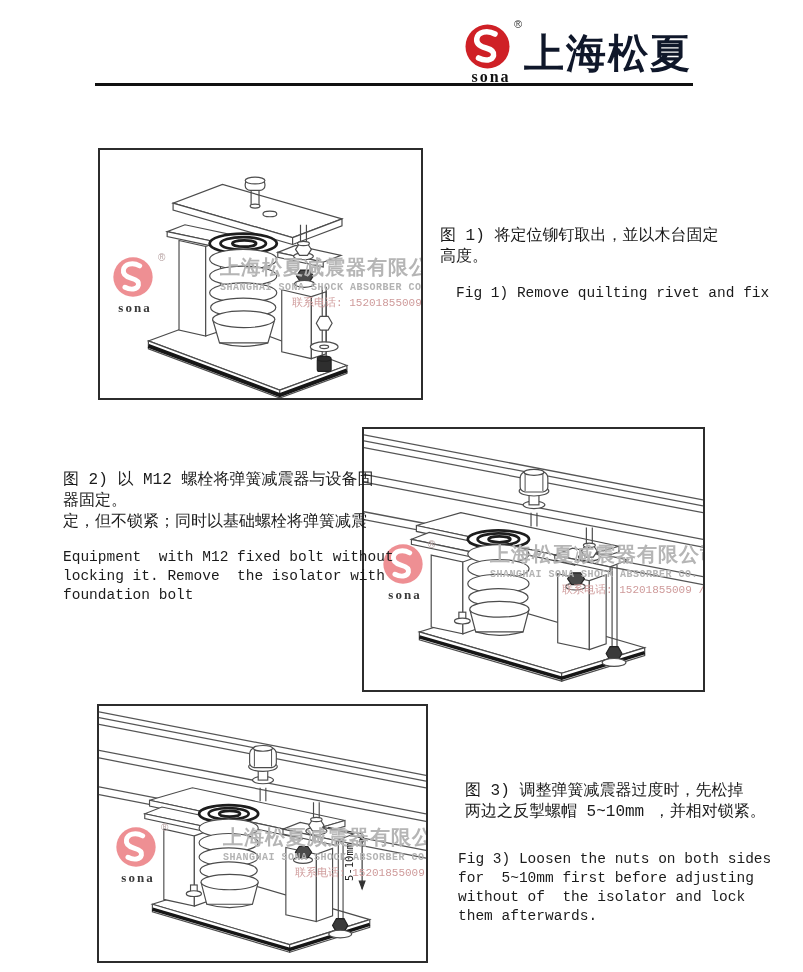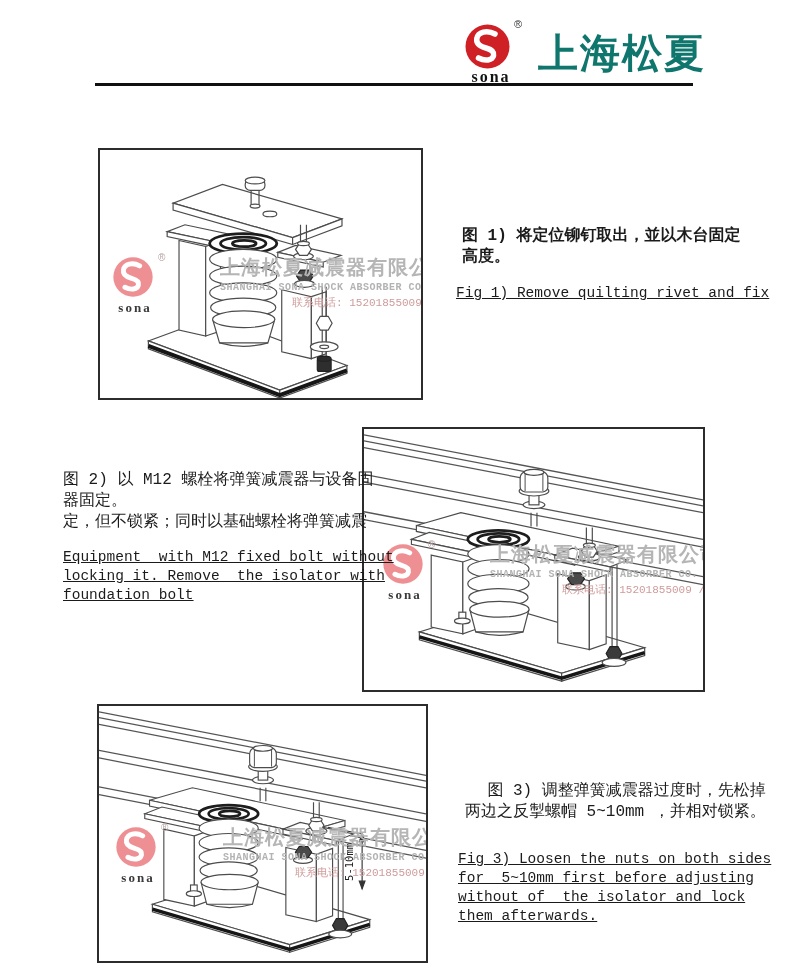--- a/index.html
+++ b/index.html
@@ -7,22 +7,22 @@
         font-family:"Liberation Sans","DejaVu Sans",sans-serif;color:#1b1b1b;}
 
   
   .brand{position:absolute;left:458px;top:18px;display:flex;}
   .logo-mark{position:relative;width:66px;height:66px;}
   .logo-mark svg{position:absolute;left:6px;top:5px;}
   .reg{position:absolute;left:56px;top:0;font-size:11px;color:#333;}
   .logo-word{position:absolute;left:0;top:50px;width:66px;text-align:center;
              font-family:"Liberation Serif","DejaVu Serif",serif;font-weight:bold;
              font-size:16px;letter-spacing:2px;color:#111;}
-  .brand-name{margin-left:14px;margin-top:8px;font-size:40px;font-weight:bold;
-              letter-spacing:2px;color:#0f766e;white-space:nowrap;}
+  .brand-name{margin-left:0;margin-top:8px;font-size:40px;font-weight:bold;
+              letter-spacing:2px;color:#0f172a;white-space:nowrap;}
   .header-rule{position:absolute;left:95px;top:83px;width:598px;height:3px;background:#101010;}
 
   
   .figbox{position:absolute;border:2px solid #2c2c2c;background:#fff;overflow:hidden;box-sizing:border-box;}
   #figbox1{left:98px;top:148px;width:325px;height:252px;}
   #figbox2{left:362px;top:427px;width:343px;height:265px;}
   #figbox3{left:97px;top:704px;width:331px;height:259px;}
   .figbox svg.art{position:absolute;left:0;top:0;width:100%;height:100%;}
 
   
@@ -40,24 +40,24 @@
   .wm-cn{font-size:20px;font-weight:bold;letter-spacing:1px;color:#b5b5b5;line-height:26px;}
   .wm-en{font-family:"Liberation Mono","DejaVu Sans Mono",monospace;font-weight:bold;
          font-size:10px;letter-spacing:0.5px;color:#b3b3b3;line-height:13px;margin-top:1px;}
   .wm-phone{font-family:"Liberation Mono","DejaVu Sans Mono",monospace;
             font-size:11px;color:#cf9b9b;line-height:14px;margin-top:2px;padding-left:72px;}
 
   
   .cap{position:absolute;}
   .cap div{white-space:pre;}
   .cap-cn div{font-size:16px;line-height:21px;font-family:"Liberation Mono","DejaVu Sans Mono",monospace;}
-  .cap-en div{font-size:14.5px;line-height:19px;font-family:"Liberation Mono","DejaVu Sans Mono",monospace;text-decoration:underline;}
-  #cap1-cn{left:462px;top:226px;font-weight:bold;} #cap1-en{left:456px;top:284px;}
+  .cap-en div{font-size:14.5px;line-height:19px;font-family:"Liberation Mono","DejaVu Sans Mono",monospace;}
+  #cap1-cn{left:440px;top:226px;} #cap1-en{left:456px;top:284px;}
   #cap2-cn{left:63px; top:470px;} #cap2-en{left:63px; top:548px;}
-  #cap3-cn{left:465px;top:781px;text-align:right;} #cap3-en{left:458px;top:834px;margin-top:16px;}
+  #cap3-cn{left:465px;top:781px;} #cap3-en{left:458px;top:834px;margin-top:16px;}
 </style>
 </head>
 <body>
 
 <svg width="0" height="0" style="position:absolute" aria-hidden="true">
   <defs>
     <g id="g-beam" fill="none" stroke="#555" stroke-width="1.3">
       <path d="M0,6 L343,72"></path>
         <path d="M0,12 L343,78"></path>
         <path d="M0,19 L343,85"></path>

